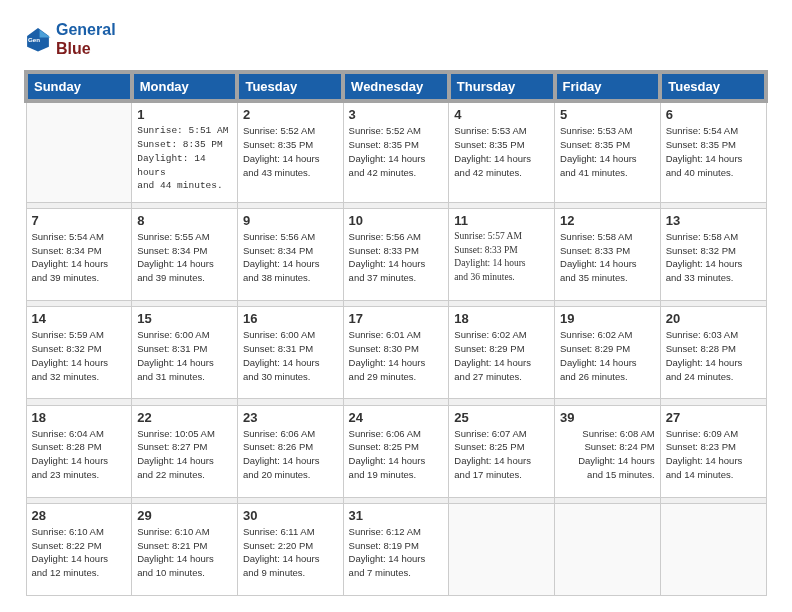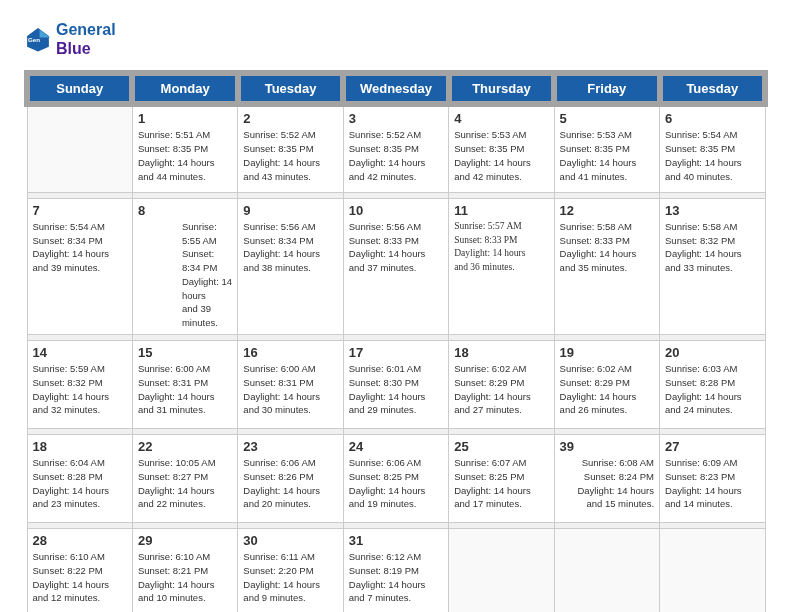--- a/index.html
+++ b/index.html
@@ -48,25 +48,25 @@
     .calendar {
       flex: 1;
       border: 1px solid #ccc;
       border-collapse: collapse;
       width: 100%;
       table-layout: fixed;
     }
     .calendar th {
       background: #1a5fa8;
       color: #fff;
-      text-align: center;
+      text-align: left;
       padding: 5px 6px;
       font-size: 13px;
       font-weight: bold;
-      border: 6px solid #a3a3a3;
+      border: 4px solid #a3a3a3;
     }
     .calendar td {
       border: 1px solid #ccc;
       vertical-align: top;
       padding: 4px 5px;
       font-size: 10px;
       color: #333;
       background: #fff;
       height: 88px;
     }
@@ -102,21 +102,21 @@
       <svg class="logo-icon" viewBox="0 0 36 36">
         <polygon points="18,4 32,14 32,28 18,34 4,28 4,14" fill="#1a5fa8"></polygon>
         <polygon points="20,6 34,16 20,16" fill="#4a9fd8"></polygon>
         <text x="5" y="22" font-size="8" font-weight="bold" fill="white" font-family="Arial">Gen</text>
       </svg>
       <div>
         <div style="font-size:16px;font-weight:bold;color:#333;line-height:1.2;">
           <span style="color:#1a5fa8;">General</span>
         </div>
         <div style="font-size:16px;font-weight:bold;color:#333;line-height:1.2;">
-          <span style="color:#4c1d95;">Blue</span>
+          <span style="color:#7f1d1d;">Blue</span>
         </div>
       </div>
     </div>
     <div class="title-block">
       <div class="month-title"></div>
       <div class="subtitle"></div>
     </div>
   </div>
 
   <table class="calendar">
@@ -130,21 +130,21 @@
           <th>Thursday</th>
           <th>Friday</th>
           <th>Tuesday</th>
         </tr>
     </thead>
     <tbody id="calendar-body">
     <tr>
           <td class="empty"></td>
           <td>
             <span class="day-num">1</span>
-            <div class="day-info" style="white-space: pre-line;">Sunrise: 5:51 AM
+            <div class="day-info" style="white-space: pre-line; font-family: Liberation Mono, monospace;">Sunrise: 5:51 AM
 Sunset: 8:35 PM
 Daylight: 14 hours
 and 44 minutes.</div>
           </td>
           <td>
             <span class="day-num">2</span>
             <div class="day-info" style="white-space: pre-line;">Sunrise: 5:52 AM
 Sunset: 8:35 PM
 Daylight: 14 hours
 and 43 minutes.</div>
@@ -190,21 +190,21 @@
         <tr>
           <td>
             <span class="day-num">7</span>
             <div class="day-info" style="white-space: pre-line;">Sunrise: 5:54 AM
 Sunset: 8:34 PM
 Daylight: 14 hours
 and 39 minutes.</div>
           </td>
           <td>
             <span class="day-num">8</span>
-            <div class="day-info" style="white-space: pre-line; margin-left: 44px;">Sunrise: 5:55 AM
+            <div class="day-info" style="white-space: pre-line;">Sunrise: 5:55 AM
 Sunset: 8:34 PM
 Daylight: 14 hours
 and 39 minutes.</div>
           </td>
           <td>
             <span class="day-num">9</span>
             <div class="day-info" style="white-space: pre-line;">Sunrise: 5:56 AM
 Sunset: 8:34 PM
 Daylight: 14 hours
 and 38 minutes.</div>

